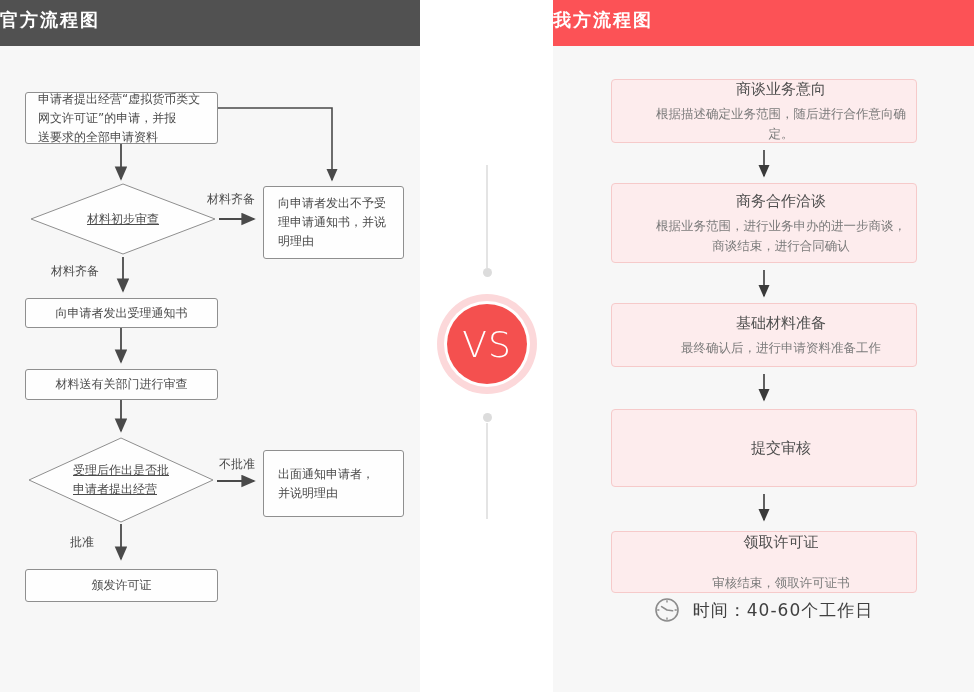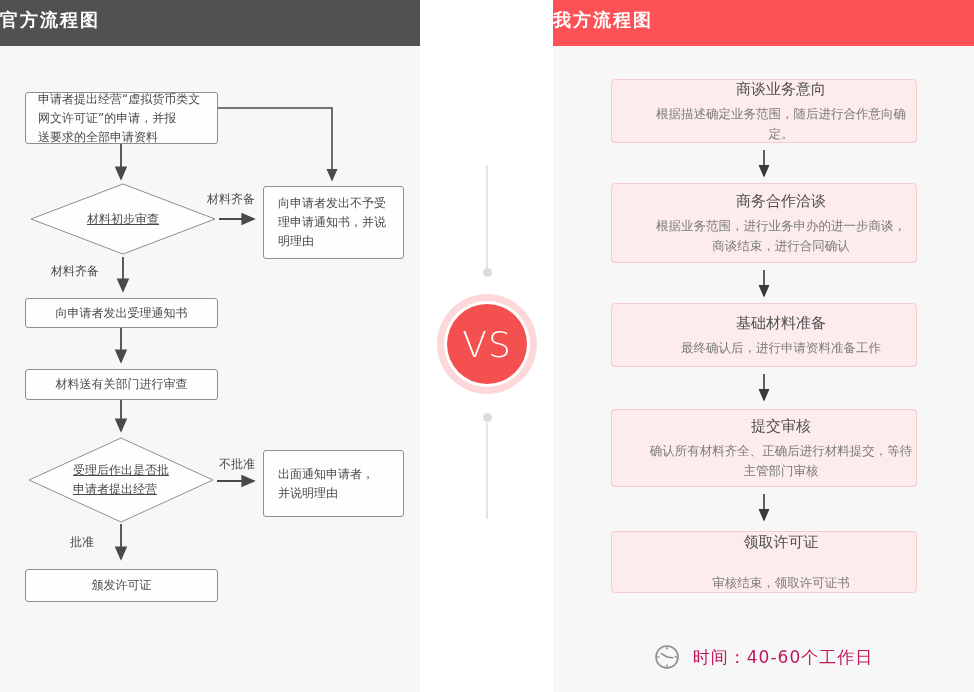--- a/index.html
+++ b/index.html
@@ -42,22 +42,22 @@
     position:absolute;left:58px;width:306px;background:#fdeced;border:1px solid #f6caca;
     border-radius:4px;box-sizing:border-box;
     display:flex;flex-direction:column;align-items:center;justify-content:center;
     text-align:center;
     padding-left:34px;
   }
   .rstep .rtitle{font-size:15px;color:#4f4f4f;line-height:22px;}
   .rstep .rdesc{font-size:12.5px;color:#7b7b7b;line-height:20px;margin-top:4px;white-space:pre-line;}
 
   .time-row{
-    position:absolute;left:0;top:642px;width:100%;height:30px;
-    display:flex;align-items:center;justify-content:center;gap:13px;color:#be185d;
+    position:absolute;left:0;top:595px;width:100%;height:30px;
+    display:flex;align-items:center;justify-content:center;gap:13px;color:#404040;
   }
   .time-row .time-text{font-size:17px;letter-spacing:1px;}
 
   
   .divider{position:absolute;left:420px;top:0;width:133px;height:692px;background:#ffffff;}
   .v-line{position:absolute;left:66px;width:2px;background:#e4e4e4;}
   .v-line.top{top:165px;height:103px;}
   .v-line.bottom{top:423px;height:96px;}
   .v-dot{position:absolute;left:62.5px;width:9px;height:9px;border-radius:50%;background:#dcdcdc;}
   .v-dot.top{top:268px;}
@@ -173,22 +173,20 @@
 商谈结束，进行合同确认</div>
     </div>
 
     <div class="rstep" style="top:303px;height:64px;">
       <div class="rtitle">基础材料准备</div>
       <div class="rdesc">最终确认后，进行申请资料准备工作</div>
     </div>
 
     <div class="rstep" style="top:409px;height:78px;">
       <div class="rtitle">提交审核</div>
-      <div class="rdesc">确认所有材料齐全、正确后进行材料提交，等待
-主管部门审核</div>
     </div>
 
     <div class="rstep" style="top:531px;height:62px;gap:16px;">
       <div class="rtitle">领取许可证</div>
       <div class="rdesc">审核结束，领取许可证书</div>
     </div>
 
     <div class="time-row">
       <svg width="26" height="26" viewBox="0 0 26 26">
         <circle cx="13" cy="13" r="11" fill="none" stroke="#8c8c8c" stroke-width="1.6"></circle>

